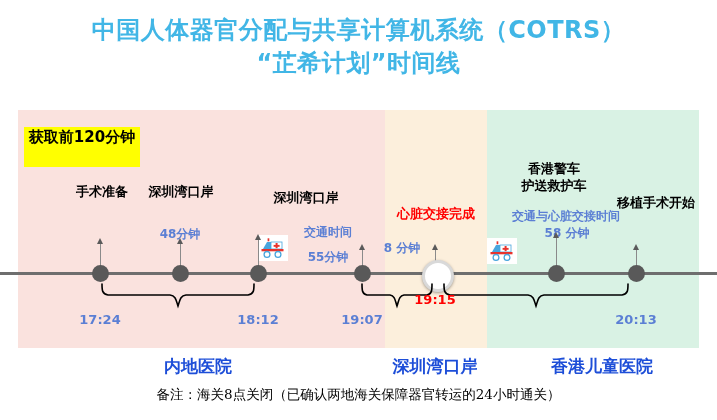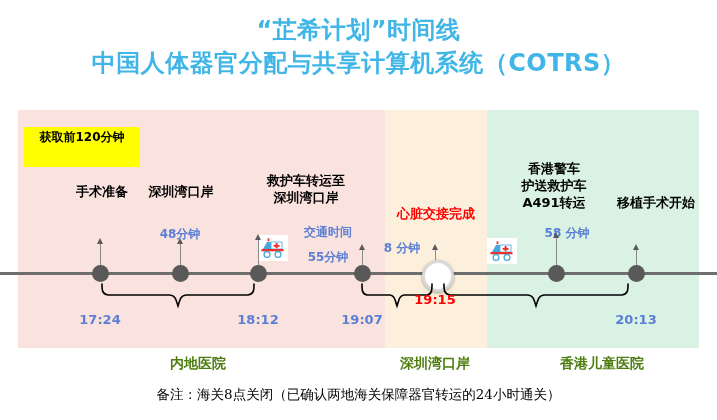--- a/index.html
+++ b/index.html
@@ -19,21 +19,21 @@
 
   
   .panel{position:absolute;top:110px;height:238px;}
   #panel-mainland{left:18px;width:367px;background:#fae2de;}
   #panel-port{left:385px;width:102px;background:#fcefdc;}
   #panel-hk{left:487px;width:212px;background:#d9f2e4;}
 
   
   #highlight-box{
     position:absolute;left:24px;top:127px;width:116px;height:40px;
-    background:#ffff00;color:#000;font-weight:bold;font-size:12px;
+    background:#ffff00;color:#000;font-weight:bold;font-size:15px;
     line-height:19px;text-align:center;padding-top:1px;box-sizing:border-box;
   }
 
   
   .evt{position:absolute;color:#000;font-weight:bold;font-size:13px;
        line-height:17px;text-align:center;white-space:nowrap;}
   .evt.red{color:#ff0000;}
 
   
   .blue{position:absolute;color:#5b7fd4;font-weight:bold;font-size:12px;
@@ -63,70 +63,69 @@
 
   
   .brace{position:absolute;}
 
   
   .time{position:absolute;color:#5b7fd4;font-weight:bold;font-size:13px;
         white-space:nowrap;text-align:center;}
   .time.red{color:#ff0000;}
 
   
-  .sect{position:absolute;color:#4d7c0f;font-weight:bold;font-size:14px;
+  .sect{position:absolute;color:#1d4ed8;font-weight:bold;font-size:17px;
         white-space:nowrap;text-align:center;}
 
   
   #footnote{
     position:absolute;left:0;top:386px;width:717px;text-align:center;
     color:#000;font-size:13.5px;font-family:"DejaVu Serif","Liberation Serif",serif;
     white-space:nowrap;
   }
 </style>
 </head>
 <body>
 
 <div id="stage">
 
   <div class="title-wrap">
+    <div class="title-line">中国人体器官分配与共享计算机系统（COTRS）</div>
     <div class="title-line">“芷希计划”时间线</div>
-    <div class="title-line">中国人体器官分配与共享计算机系统（COTRS）</div>
   </div>
 
   <div class="panel" id="panel-mainland"></div>
   <div class="panel" id="panel-port"></div>
   <div class="panel" id="panel-hk"></div>
 
   <div id="highlight-box">
     <div>获取前120分钟</div>
   </div>
 
   <div class="evt" style="left:60px;top:183px;width:84px;">手术准备</div>
 
   <div class="evt" style="left:128px;top:183px;width:106px;">深圳湾口岸</div>
 
-  <div class="evt" style="left:252px;top:172px;width:108px;">救护车转运至</div>
   <div class="evt" style="left:252px;top:189px;width:108px;">深圳湾口岸</div>
 
   <div class="evt red" style="left:383px;top:186px;width:106px;margin-top:19px;">心脏交接完成</div>
 
   <div class="evt" style="left:504px;top:160px;width:100px;">香港警车</div>
   <div class="evt" style="left:504px;top:177px;width:100px;">护送救护车</div>
-  <div class="evt" style="left:504px;top:194px;width:100px;">A491转运</div>
 
   <div class="evt" style="left:604px;top:194px;width:104px;">移植手术开始</div>
 
   <div class="blue" style="left:148px;top:226px;width:64px;">48分钟</div>
 
   <div class="blue" style="left:294px;top:224px;width:68px;">交通时间</div>
   <div class="blue" style="left:294px;top:249px;width:68px;">55分钟</div>
 
   <div class="blue" style="left:370px;top:240px;width:64px;">8 分钟</div>
 
+  <div class="blue" style="left:496px;top:208px;width:140px;">交通与心脏交接时间</div>
   <div class="blue" style="left:524px;top:225px;width:86px;">58 分钟</div>
 
   <div class="amb" style="left:258px;top:235px;">
     <svg width="30" height="26" viewBox="0 0 30 26">
       <rect x="0" y="0" width="30" height="26" fill="#ffffff"></rect>
       <path d="M5 14 L9 7 L13 7 L13 14 Z" fill="#49a5dd"></path>
       <rect x="13" y="7" width="11" height="7" fill="#ffffff" stroke="#49a5dd" stroke-width="0.8"></rect>
       <rect x="17.6" y="8" width="2" height="5.2" fill="#e8322c"></rect>
       <rect x="15.6" y="9.9" width="6" height="1.9" fill="#e8322c"></rect>
       <rect x="3.5" y="14" width="22" height="2.3" fill="#e8322c"></rect>

